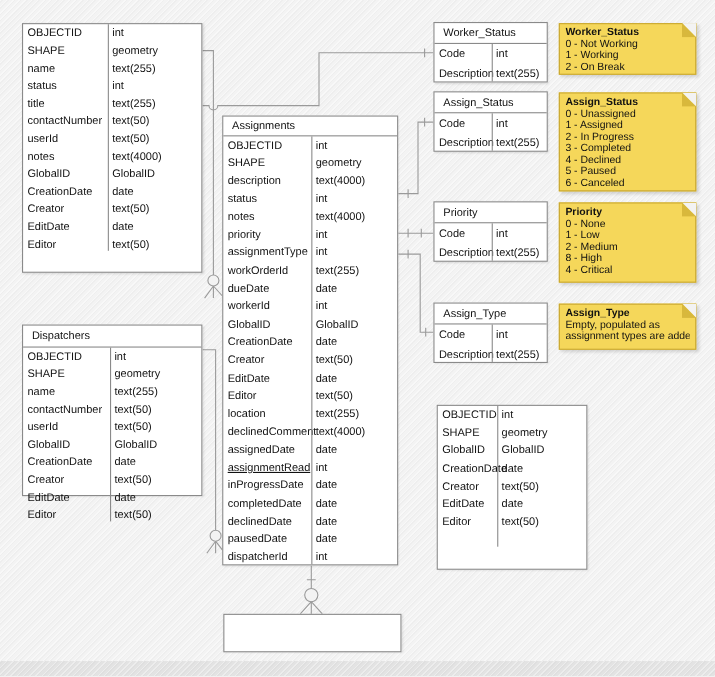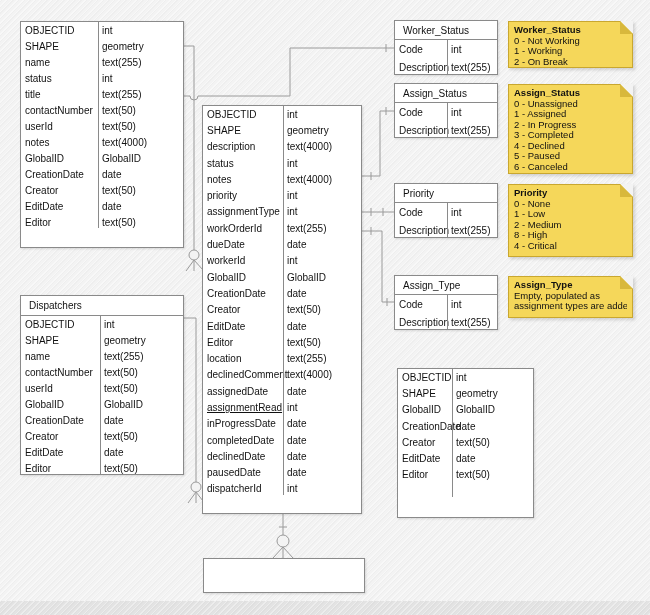--- a/index.html
+++ b/index.html
@@ -151,21 +151,21 @@
           <div class="t-row" style="height: 16px;">
             <span class="t-field">EditDate</span>
             <span class="t-type" style="left: 81px;">date</span>
           </div>
           <div class="t-row" style="height: 16px;">
             <span class="t-field">Editor</span>
             <span class="t-type" style="left: 81px;">text(50)</span>
           </div>
         </div>
       </div>
-      <div class="db-table" style="left: 20px; top: 295px; width: 164px; height: 180px;">
+      <div class="db-table" style="left: 20px; top: 295px; width: 164px; height: 156px;">
         <div class="t-header" style="height: 19px;">Dispatchers</div>
         <div class="t-body" style="height: 158px;">
           <div class="t-divider" style="left: 79px;"></div>
           <div class="t-row" style="height: 16px;">
             <span class="t-field">OBJECTID</span>
             <span class="t-type" style="left: 83px;">int</span>
           </div>
           <div class="t-row" style="height: 16px;">
             <span class="t-field">SHAPE</span>
             <span class="t-type" style="left: 83px;">geometry</span>
@@ -198,20 +198,21 @@
             <span class="t-field">EditDate</span>
             <span class="t-type" style="left: 83px;">date</span>
           </div>
           <div class="t-row" style="height: 16px;">
             <span class="t-field">Editor</span>
             <span class="t-type" style="left: 83px;">text(50)</span>
           </div>
         </div>
       </div>
       <div class="db-table" style="left: 202px; top: 105px; width: 160px; height: 409.2px;">
+        <div class="t-header" style="height: 17px;">Assignments</div>
         <div class="t-body" style="height: 389.2px;">
           <div class="t-divider" style="left: 80px;"></div>
           <div class="t-row" style="height: 16.3px;">
             <span class="t-field">OBJECTID</span>
             <span class="t-type" style="left: 84px;">int</span>
           </div>
           <div class="t-row" style="height: 16.3px;">
             <span class="t-field">SHAPE</span>
             <span class="t-type" style="left: 84px;">geometry</span>
           </div>

